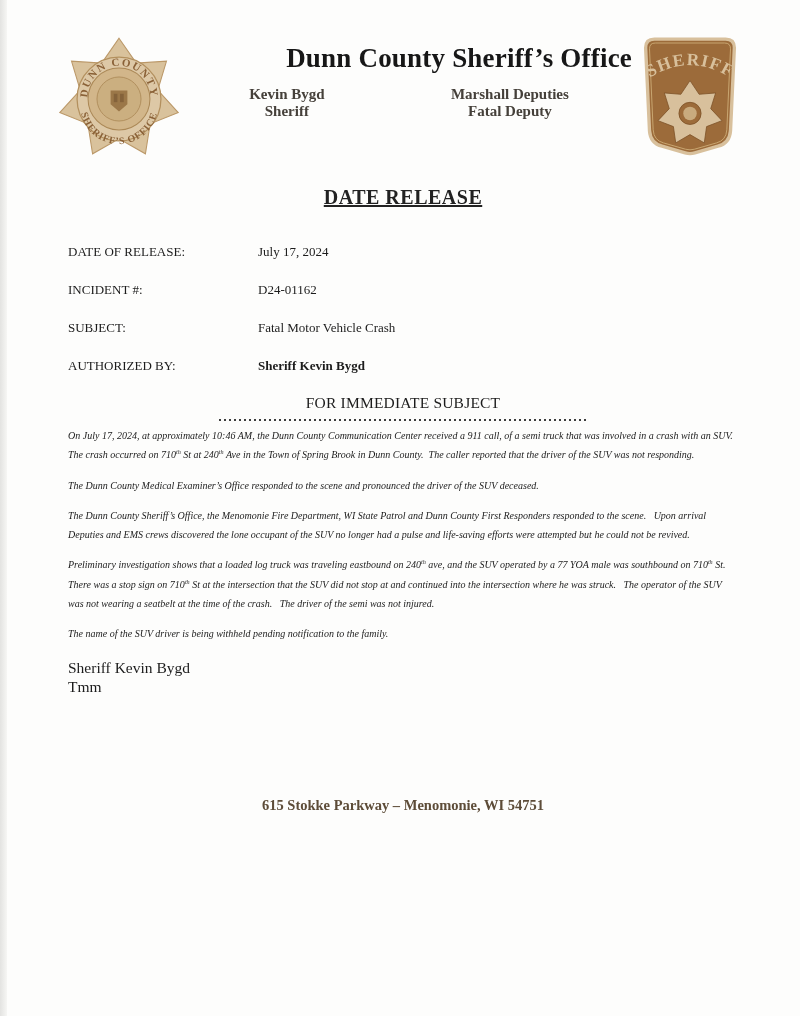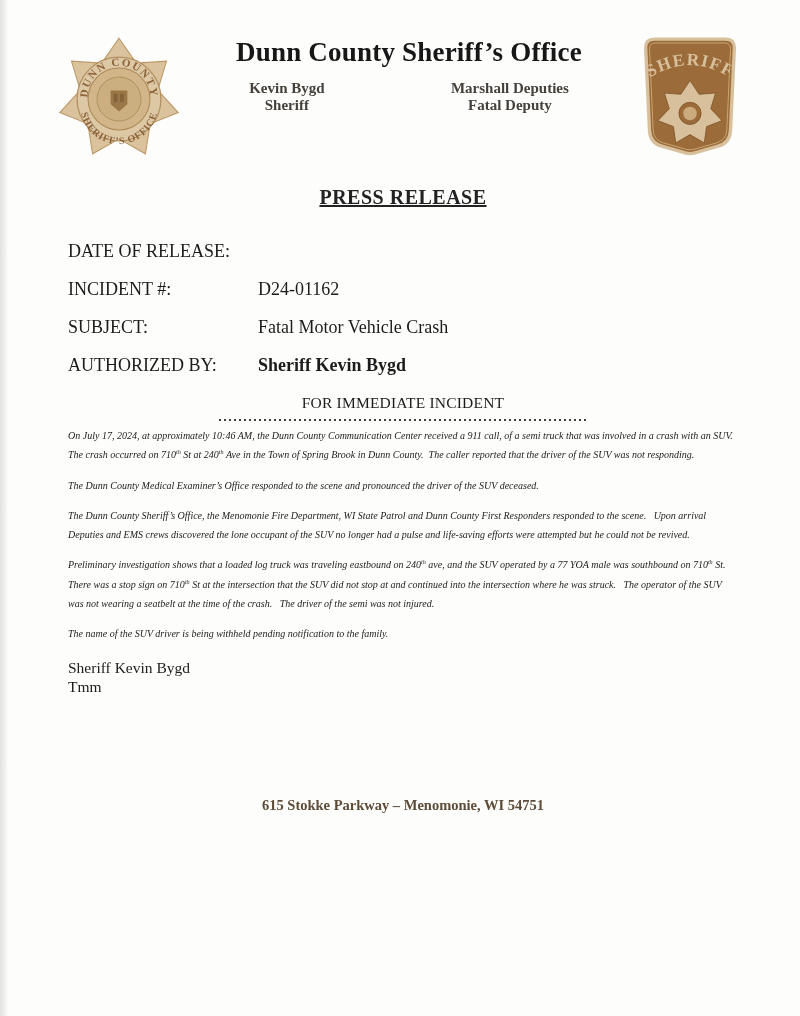--- a/index.html
+++ b/index.html
@@ -17,34 +17,34 @@
   }
   .page{ padding:34px 62px 0 68px; position:relative; }
 
   
   .header{ display:flex; align-items:flex-start; margin-left:-12px; margin-right:-8px; }
   .badge-wrap{ flex:0 0 126px; }
   .patch-wrap{ flex:0 0 110px; padding-top:0; }
   .header-center{ flex:1; text-align:center; padding:0 4px; }
   .org-title{
     font-size:27px; font-weight:bold; letter-spacing:0.2px;
-    margin-top:3px; color:#171717;
+    margin-top:9px; color:#171717;text-align:right;
   }
   .officials{ display:flex; justify-content:space-around; margin-top:12px; }
   .official{ text-align:center; font-weight:bold; font-size:15px; line-height:17px; color:#45403a; }
 
   
   .pr-title{
     text-align:center; font-size:20px; font-weight:bold;
     text-decoration:underline; letter-spacing:0.5px; margin-top:18px; color:#222;
   }
 
   
   .info-block{ margin-top:33px; }
-  .info-row{ display:flex; font-size:18px; line-height:19px; margin-bottom:19px; }
+  .info-row{ display:flex; font-size:13px; line-height:19px; margin-bottom:19px; }
   .info-label{ width:190px; flex:0 0 190px; }
   .info-value{ flex:1; }
   .bold{ font-weight:bold; }
 
   
   .release-banner{ text-align:center; font-size:15.5px; margin-top:9px; letter-spacing:0.2px; }
   .dash-divider{
     width:368px; height:2px; margin:7px auto 5px auto;
     background:repeating-linear-gradient(90deg,#3d3d3d 0 2px,transparent 2px 5px);
   }
@@ -117,45 +117,46 @@
         <text font-size="18" font-weight="bold" fill="#d8c09c" letter-spacing="1.5" font-family="Liberation Serif,serif">
           <textPath href="#patchArc" startOffset="50%" text-anchor="middle">SHERIFF</textPath>
         </text>
         <polygon points="56,48 65.5,62.2 82.6,60.8 77.5,77.1 89.2,89.5 73.2,95.7 70.8,112.6 56,104 41.2,112.6 38.8,95.7 22.8,89.5 34.5,77.1 29.4,60.8 46.5,62.2" fill="#d8c09c" stroke="#7a5026" stroke-width="0.8"></polygon>
         <circle cx="56" cy="82" r="11.5" fill="#9c6b3a" stroke="#7a5026" stroke-width="0.8"></circle>
         <circle cx="56" cy="82" r="7" fill="#c9ab7e"></circle>
       </svg>
     </div>
   </div>
 
-  <div class="pr-title">PRESS RELEASE</div>
+  <div class="pr-title">DATE RELEASE</div>
 
   <div class="info-block">
 
       <div class="info-row">
         <span class="info-label">DATE OF RELEASE:</span>
+        <span class="info-value">July 17, 2024</span>
       </div>
 
       <div class="info-row">
         <span class="info-label">INCIDENT #:</span>
         <span class="info-value">D24-01162</span>
       </div>
 
       <div class="info-row">
         <span class="info-label">SUBJECT:</span>
         <span class="info-value">Fatal Motor Vehicle Crash</span>
       </div>
 
       <div class="info-row">
         <span class="info-label">AUTHORIZED BY:</span>
         <span class="info-value bold">Sheriff Kevin Bygd</span>
       </div>
     </div>
 
-  <div class="release-banner">FOR IMMEDIATE INCIDENT</div>
+  <div class="release-banner">FOR IMMEDIATE SUBJECT</div>
   <div class="dash-divider"></div>
 
   <div class="body-text">
 
       <p class="para">On July 17, 2024, at approximately 10:46 AM, the Dunn County Communication Center received a 911 call, of a semi truck that was involved in a crash with an SUV.   The crash occurred on 710<sup>th</sup> St at 240<sup>th</sup> Ave in the Town of Spring Brook in Dunn County.  The caller reported that the driver of the SUV was not responding.</p>
 
       <p class="para">The Dunn County Medical Examiner’s Office responded to the scene and pronounced the driver of the SUV deceased.</p>
 
       <p class="para">The Dunn County Sheriff’s Office, the Menomonie Fire Department, WI State Patrol and Dunn County First Responders responded to the scene.   Upon arrival Deputies and EMS crews discovered the lone occupant of the SUV no longer had a pulse and life-saving efforts were attempted but he could not be revived.</p>
 

